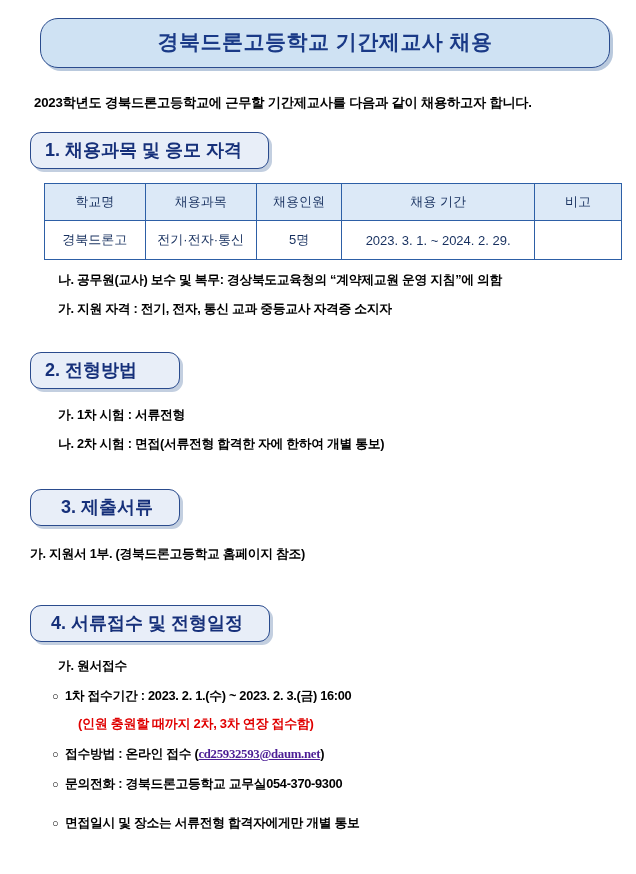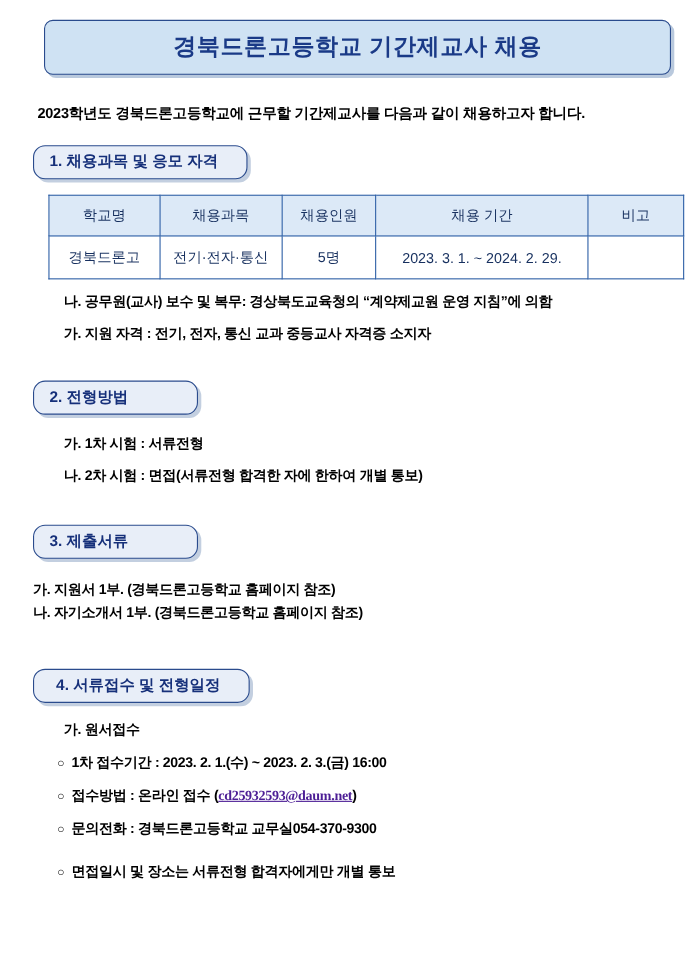--- a/index.html
+++ b/index.html
@@ -22,21 +22,21 @@
     box-sizing: border-box;
     padding: 14px 22px 0 22px;
     position: relative;
   }
 
   
   .title-banner {
     margin: 4px 4px 0 18px;
     background: #cfe2f3;
     border: 1px solid #2a4b8d;
-    border-radius: 8px;
+    border-radius: 18px;
     text-align: center;
     padding: 9px 0 11px 0;
     box-shadow: 3px 3px 0 #b9c9dd;
   }
   .title-banner .title-text {
     font-size: 21px;
     font-weight: bold;
     color: #1a3a87;
     letter-spacing: 0.5px;
   }
@@ -51,21 +51,21 @@
 
   
   .section-head {
     position: relative;
     display: inline-block;
     margin-left: 8px;
     background: #e8eef8;
     border: 1px solid #2a4b8d;
     border-radius: 11px;
     padding: 5px 26px 6px 14px;
-    font-size: 14px;
+    font-size: 18px;
     font-weight: bold;
     color: #16307a;
     box-shadow: 3px 3px 0 #c3cfe0;
     min-width: 170px;
     box-sizing: border-box;
   }
   .sec-wrap { margin-top: 20px; }
 
   
   .tbl-wrap { margin: 14px 10px 0 22px; }
@@ -185,36 +185,36 @@
   <div class="bullet-line">나. 공무원(교사) 보수 및 복무: 경상북도교육청의 “계약제교원 운영 지침”에 의함</div>
   <div class="bullet-line">가. 지원 자격 : 전기, 전자, 통신 교과  중등교사 자격증 소지자</div>
 
   <div class="sec-wrap" style="margin-top:34px;">
     <div class="section-head" style="min-width:150px;">2. 전형방법</div>
   </div>
   <div class="bullet-line" style="margin-top:18px;">가. 1차 시험 : 서류전형</div>
   <div class="bullet-line">나. 2차 시험 : 면접(서류전형 합격한 자에 한하여 개별 통보)</div>
 
   <div class="sec-wrap" style="margin-top:36px;">
-    <div class="section-head" style="min-width:150px;">3. 제출서류</div>
+    <div class="section-head" style="min-width:150px;text-align:right;">3. 제출서류</div>
   </div>
   <div class="bullet-line indent-none" style="margin-top:20px;">가. 지원서 1부. (경북드론고등학교 홈페이지 참조)</div>
-  <div class="bullet-line indent-none tight">나. 자기소개서 1부. (경북드론고등학교 홈페이지 참조)</div>
 
   <div class="sec-wrap" style="margin-top:42px;">
     <div class="section-head" style="min-width:182px;padding-left:20px;">4. 서류접수 및 전형일정</div>
   </div>
 
   <div class="bullet-line" style="margin-top:16px; ">가. 원서접수</div>
 
   <div class="circ-row">
     <span class="circ">○</span>
     <span>1차 접수기간 : 2023. 2. 1.(수)  ~  2023. 2. 3.(금) 16:00</span>
   </div>
 
+  <div class="red-note">(인원 충원할 때까지 2차, 3차 연장 접수함)</div>
 
   <div class="circ-row">
     <span class="circ">○</span>
     <span>접수방법 : 온라인 접수 (</span>
     <a class="email-link" href="#">cd25932593@daum.net</a>
     <span>)</span>
   </div>
 
   <div class="circ-row">
     <span class="circ">○</span>

